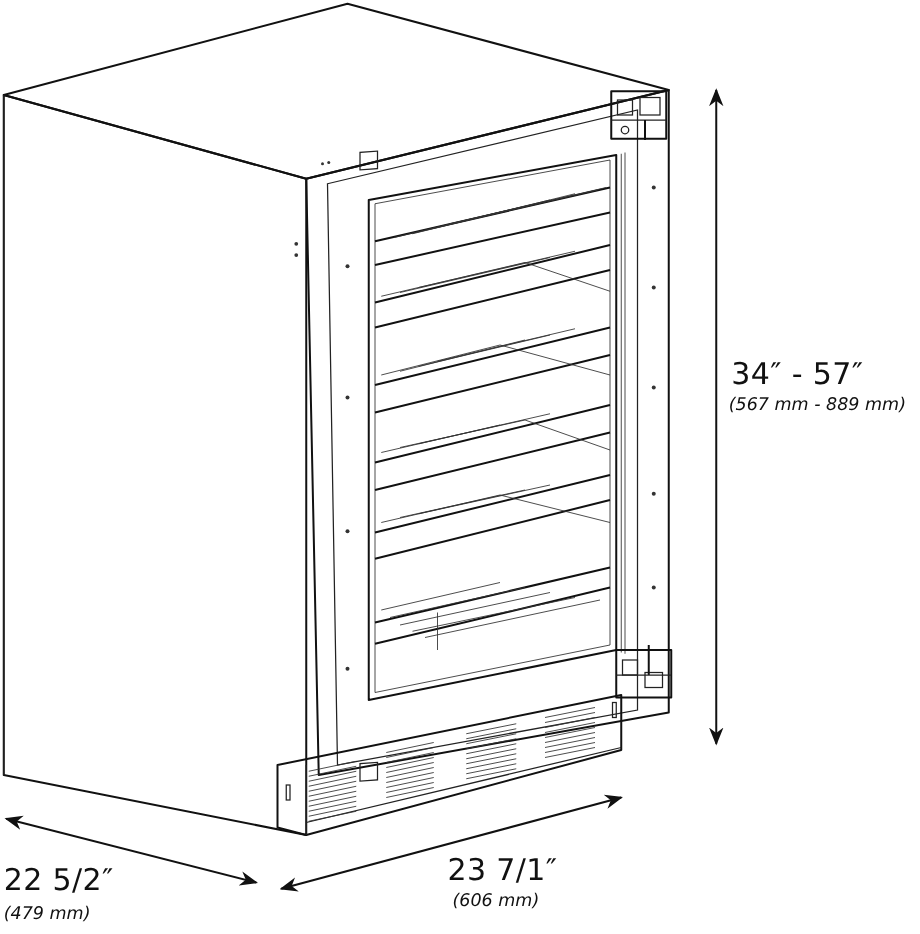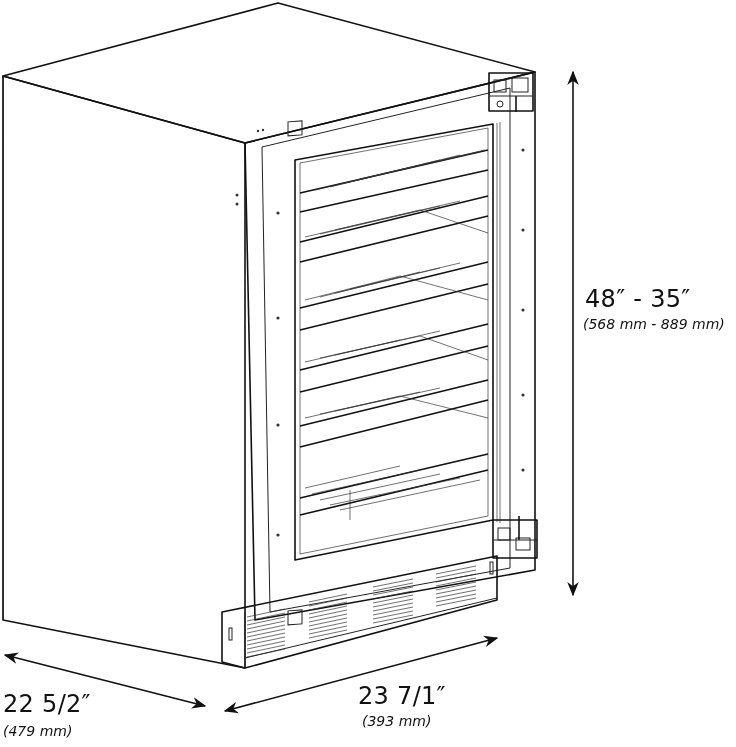--- a/index.html
+++ b/index.html
@@ -112,20 +112,20 @@
 
       <path d="M436,574 L476,566 M436,578 L476,570 M436,582 L476,574 M436,586 L476,578 M436,590 L476,582 M436,594 L476,586 M436,598 L476,590 M436,602 L476,594 M436,606 L476,598"></path>
     </g>
   </g>
 
   <line class="ln" x1="573" y1="72" x2="573" y2="595" marker-start="url(#arr)" marker-end="url(#arr)"></line>
   <line class="ln" x1="5" y1="655" x2="205" y2="706" marker-start="url(#arr)" marker-end="url(#arr)"></line>
   <line class="ln" x1="225" y1="711" x2="497" y2="638" marker-start="url(#arr)" marker-end="url(#arr)"></line>
 </svg>
 
-<div class="label-main" style="left:585px; top:285px;">48″ - 35″</div>
-<div class="label-sub" style="left:583px; top:316px;">(568 mm - 889 mm)</div>
+<div class="label-main" style="left:585px; top:285px;">34″ - 57″</div>
+<div class="label-sub" style="left:583px; top:316px;">(567 mm - 889 mm)</div>
 
 <div class="label-main" style="left:358px; top:682px;">23 7/1″</div>
-<div class="label-sub" style="left:362px; top:713px;">(393 mm)</div>
+<div class="label-sub" style="left:362px; top:713px;">(606 mm)</div>
 
 <div class="label-main" style="left:3px; top:690px;">22 5/2″</div>
 <div class="label-sub" style="left:3px; top:723px;">(479 mm)</div>
 
 </body></html>

